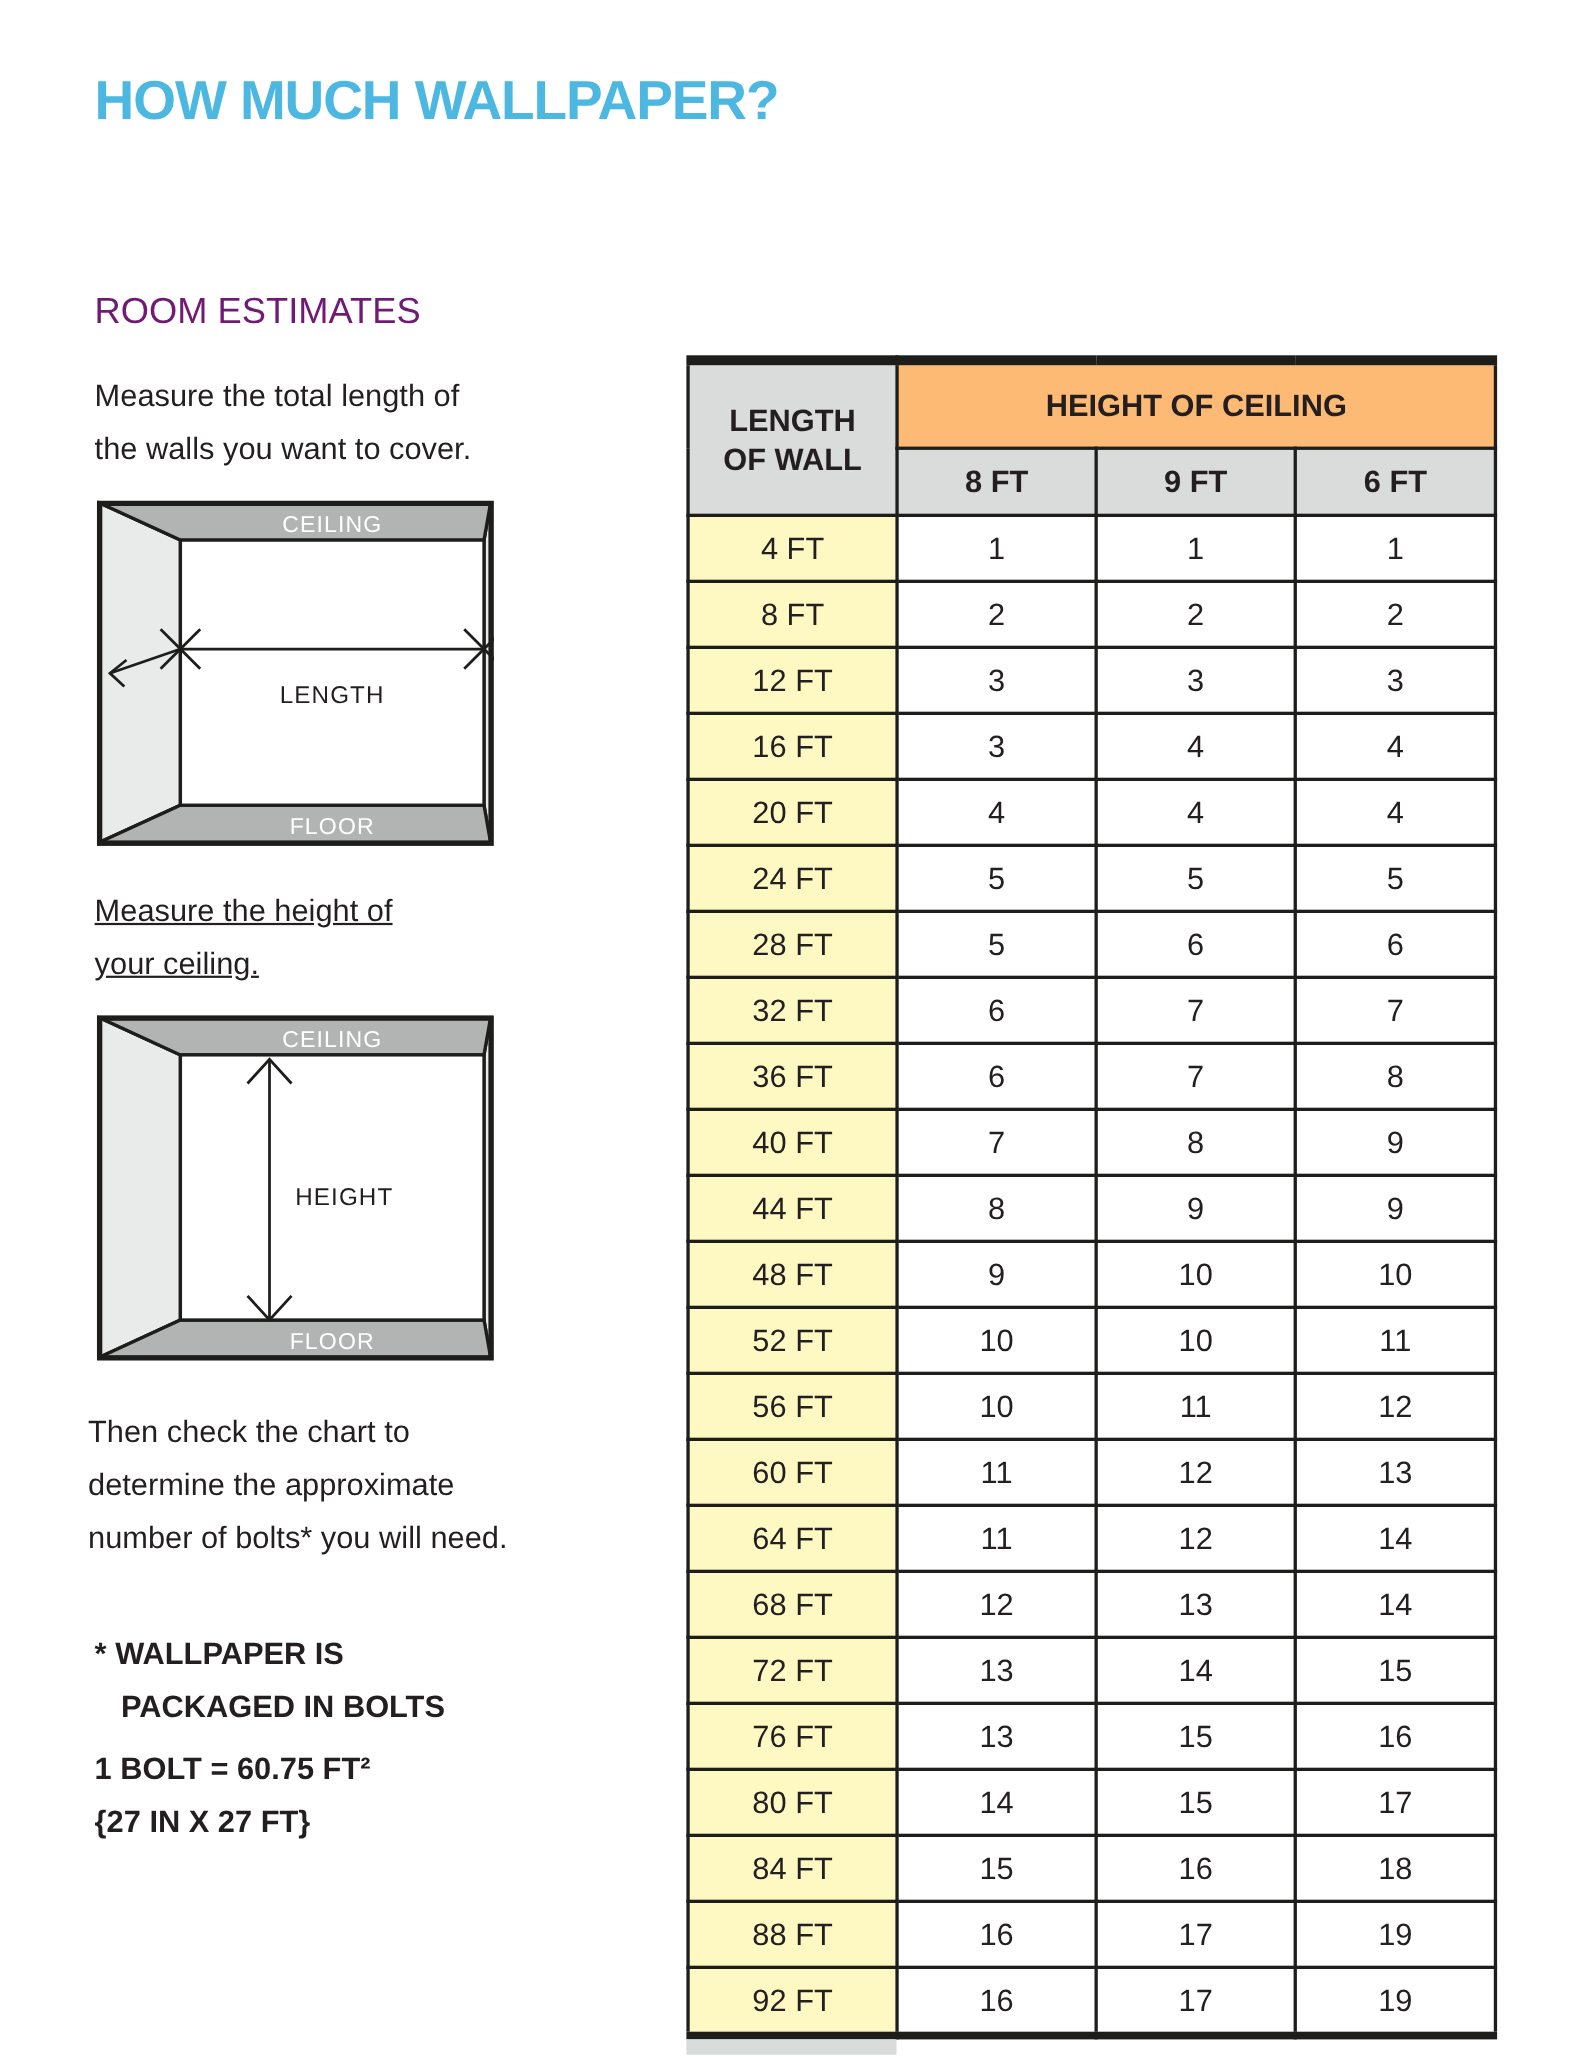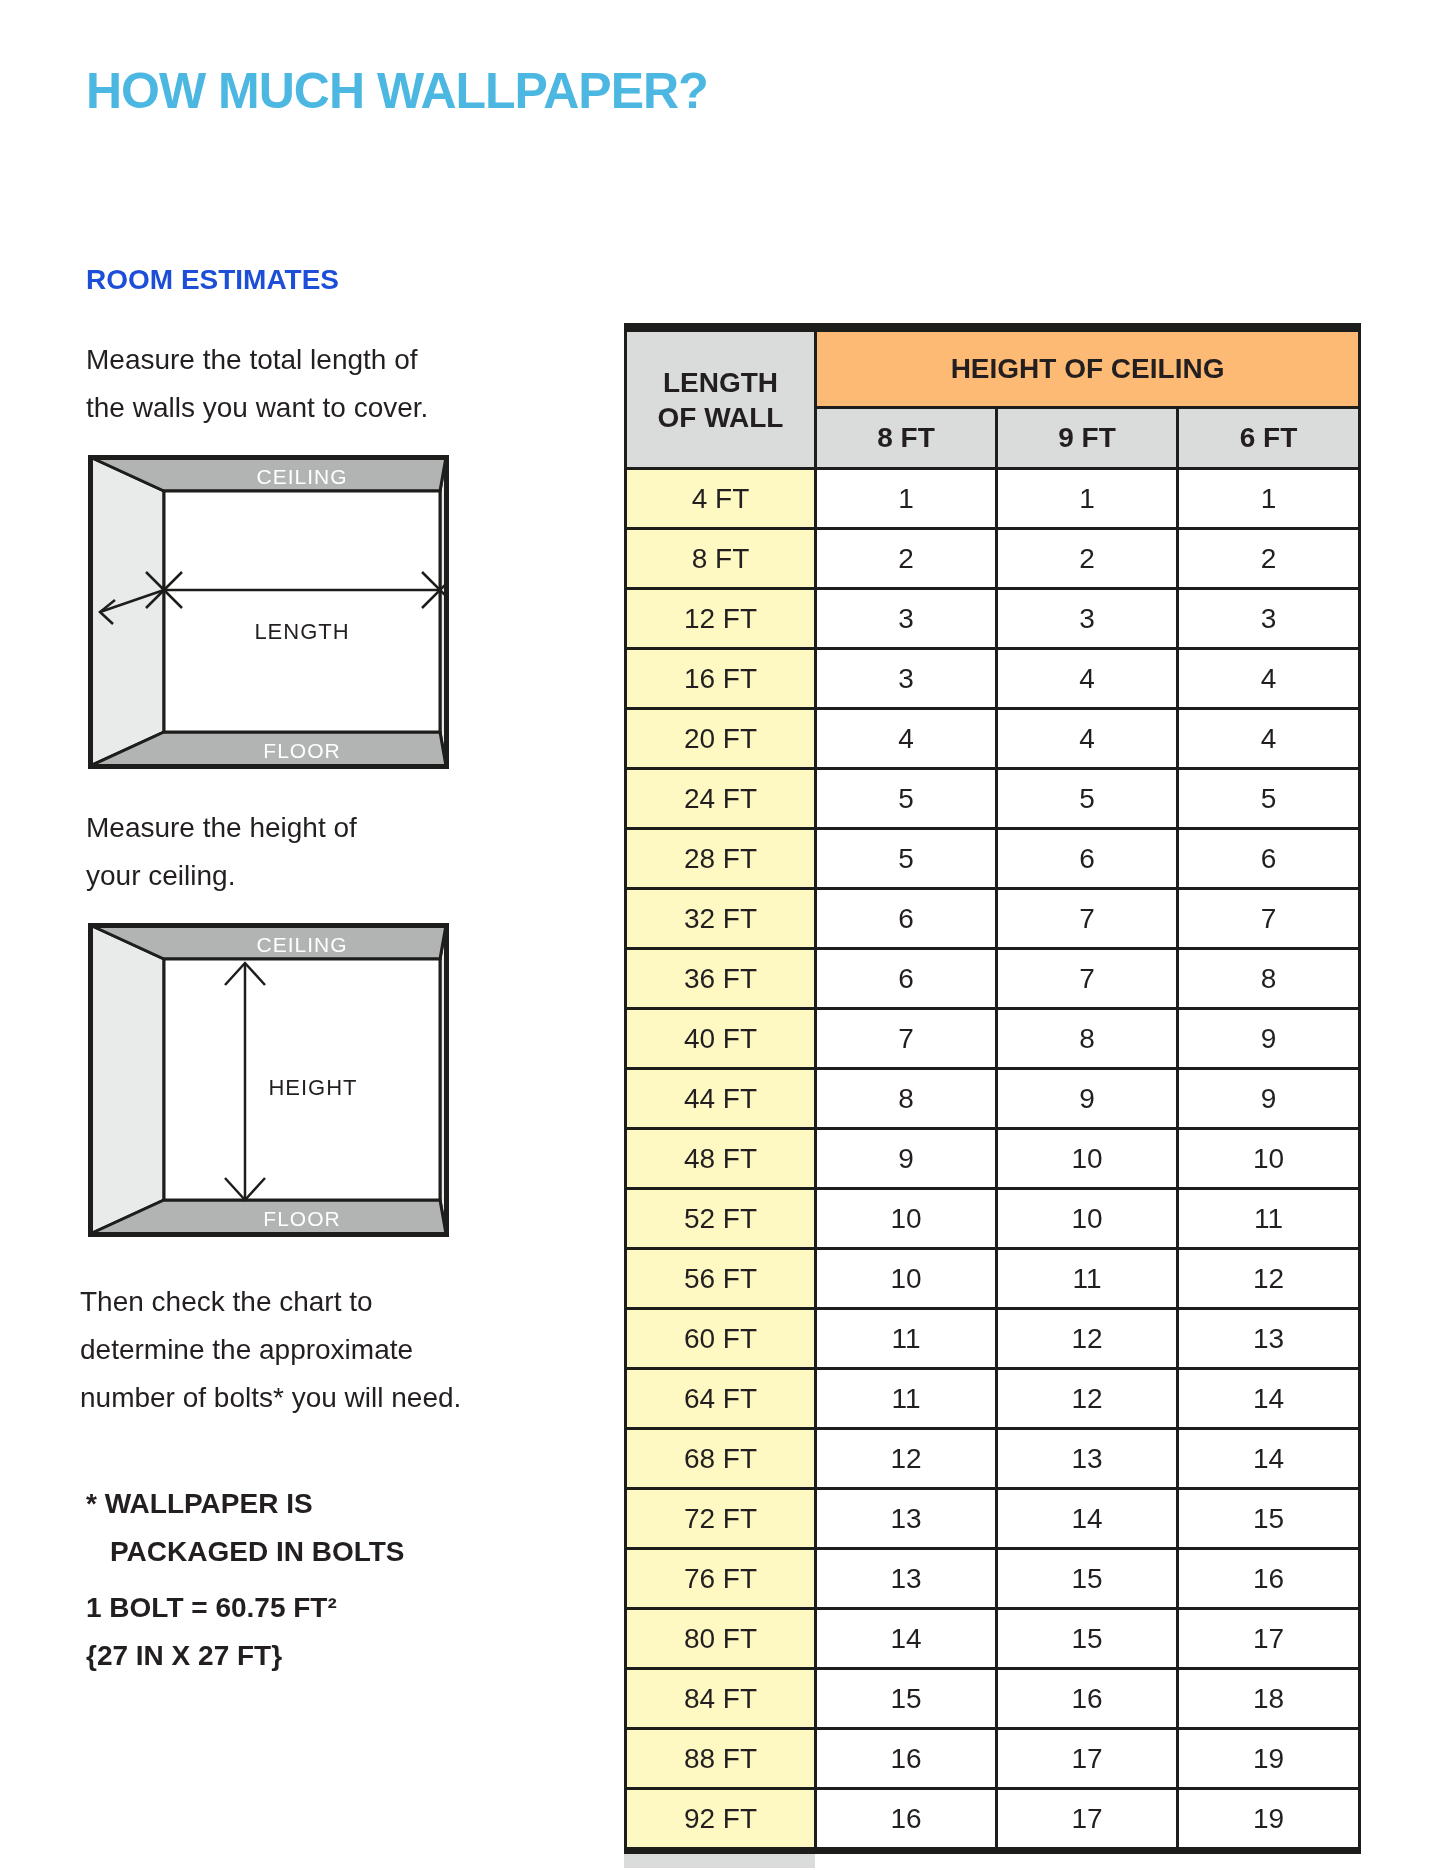--- a/index.html
+++ b/index.html
@@ -6,26 +6,26 @@
   .page {
     position:relative; width:1445px; height:1870px; background:#ffffff;
     font-family:"Liberation Sans","DejaVu Sans",sans-serif; color:#231f20;
     overflow:hidden;
   }
   .pre { white-space:pre-line; }
   .page-title {
     position:absolute; left:86px; top:62px;
     font-size:50px; font-weight:700; letter-spacing:-1px; color:#4cb8e2;
   }
-  .section-heading { font-size:28px; font-weight:700; color:#1d4ed8; letter-spacing:0; }
+  .section-heading { font-size:33px; font-weight:400; color:#701a75; letter-spacing:0; }
   .room-estimates-heading { position:absolute; left:86px; top:264px; }
   .table-heading { position:absolute; left:624px; top:264px; width:734px; text-align:center; }
   .body-text { position:absolute; font-size:28px; line-height:48px; white-space:pre-line; }
   .step1 { left:86px; top:336px; }
-  .step2 { left:86px; top:804px; }
+  .step2 { left:86px; top:804px;text-decoration:underline; }
   .step3 { left:80px; top:1278px; }
   .bold-note { font-weight:700; }
   .footnote { left:86px; top:1480px; padding-left:24px; text-indent:-24px; }
   .bolt-info { left:86px; top:1584px; }
   .diagram { position:absolute; }
   .diagram-1 { left:88px; top:455px; }
   .diagram-2 { left:88px; top:923px; }
   .diagram text { font-family:"Liberation Sans","DejaVu Sans",sans-serif; }
   .d-label-light { fill:#ffffff; font-size:21px; letter-spacing:1px; }
   .d-label-dark  { fill:#231f20; font-size:22px; letter-spacing:1px; }

